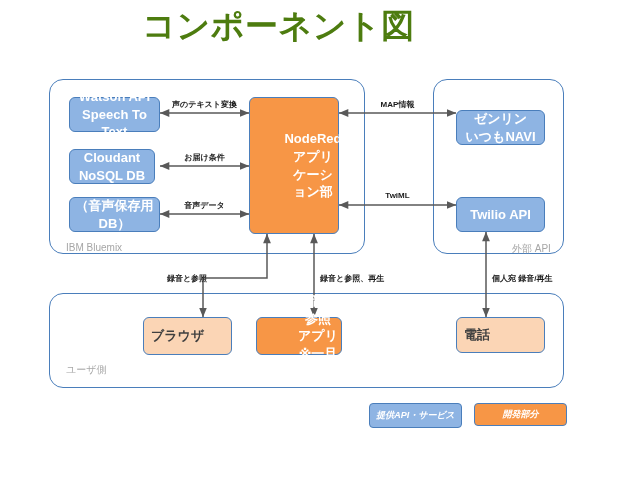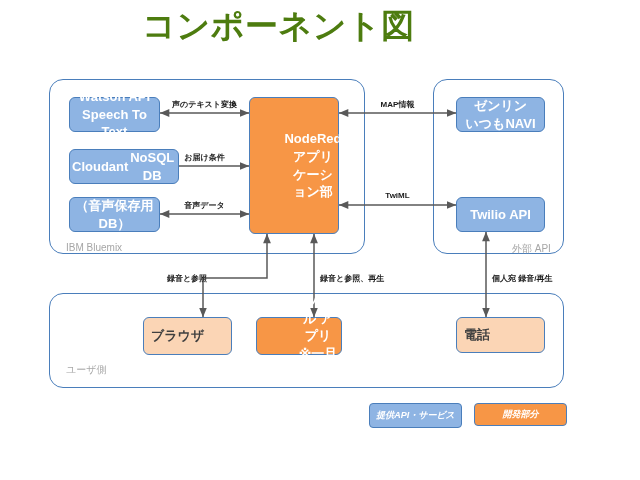--- a/index.html
+++ b/index.html
@@ -164,49 +164,49 @@
   <div class="edge-label" style="left:339px; top:191px; width:117px;">TwiML</div>
   <div class="edge-label" style="left:152px; top:273px; width:70px;">録音と参照</div>
   <div class="edge-label" style="left:320px; top:273px; width:100px; text-align:left;">録音と参照、再生</div>
   <div class="edge-label" style="left:492px; top:273px; width:100px; text-align:left;">個人宛 録音/再生</div>
 
   <div class="node blue" style="left:69px; top:97px; width:91px; height:35px; flex-direction:column;">
     <span>Watson API</span>
     <span>Speech To Text</span>
   </div>
 
-  <div class="node blue" style="left:69px; top:149px; width:110px; height:35px; ">
+  <div class="node blue" style="left:69px; top:149px; width:86px; height:35px; flex-direction:column;">
     <span>Cloudant</span>
     <span>NoSQL DB</span>
   </div>
 
   <div class="node blue" style="left:69px; top:197px; width:91px; height:35px;">
     <span>（音声保存用DB）</span>
   </div>
 
   <div class="node orange" style="left:249px; top:97px; width:90px; height:137px; flex-direction:column;">
     <span>NodeRed</span>
     <span>アプリケーション部</span>
   </div>
 
-  <div class="node blue" style="left:456px; top:97px; width:89px; height:35px; flex-direction:column;align-items:center;">
+  <div class="node blue" style="left:456px; top:110px; width:89px; height:35px; flex-direction:column;align-items:center;">
     <span>ゼンリン</span>
     <span>いつもNAVI</span>
   </div>
 
   <div class="node peach" style="left:143px; top:317px; width:89px; height:38px;">
     <span>ブラウザ</span>
   </div>
 
   <div class="node blue" style="left:456px; top:197px; width:89px; height:35px;">
     <span>Twilio API</span>
   </div>
 
   <div class="node orange" style="left:256px; top:317px; width:86px; height:38px; flex-direction:column;">
-    <span>モバイル アプリ</span>
+    <span>録音と参照 アプリ</span>
     <span>※一旦Android</span>
   </div>
 
   <div class="node peach" style="left:456px; top:317px; width:89px; height:36px;">
     <span>電話</span>
   </div>
 
   <div class="legend-item blue" style="left:369px; top:403px; width:93px; height:25px;">
     <span>提供API・サービス</span>
   </div>

